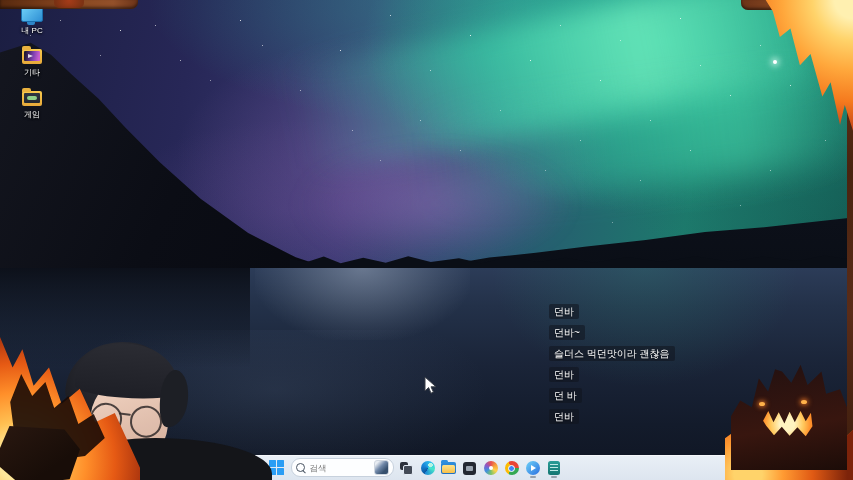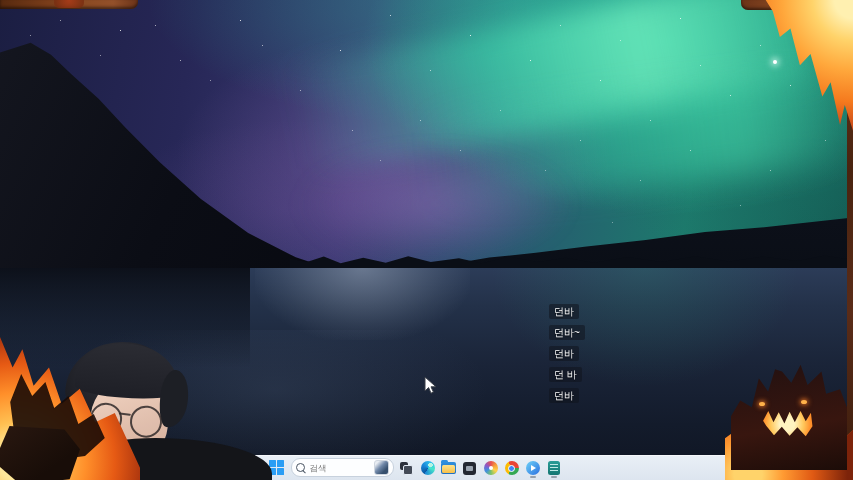--- a/index.html
+++ b/index.html
@@ -216,24 +216,43 @@
     <div class="mountain"></div>
     <div class="hill-right"></div>
     <div class="treeline"></div>
     <div class="lake"></div>
     <div class="refl1"></div>
     <div class="refl2"></div>
     <div class="refl3"></div>
     <div class="water-dark-left"></div>
   </div>
 
+  <div class="desk-icons">
+    <div class="dicon">
+      <div class="pc-icon"></div>
+      <span class="lbl">내 PC</span>
+    </div>
+    <div class="dicon">
+      <div class="folder">
+        <div class="folder-inner inner-media"></div>
+      </div>
+      <span class="lbl">기타</span>
+    </div>
+    <div class="dicon">
+      <div class="folder">
+        <div class="folder-inner inner-game"></div>
+      </div>
+      <span class="lbl">게임</span>
+    </div>
+  </div>
 
   <div class="chat">
     <div class="chat-line">던바</div>
     <div class="chat-line">던바~</div>
+    <div class="chat-line">슬더스 먹던맛이라 괜찮음</div>
     <div class="chat-line">던바</div>
     <div class="chat-line">던 바</div>
     <div class="chat-line">던바</div>
   </div>
 
   <div class="taskbar">
     <div class="tb-group">
       <div class="start-btn">
         <span></span>
           <span></span>

